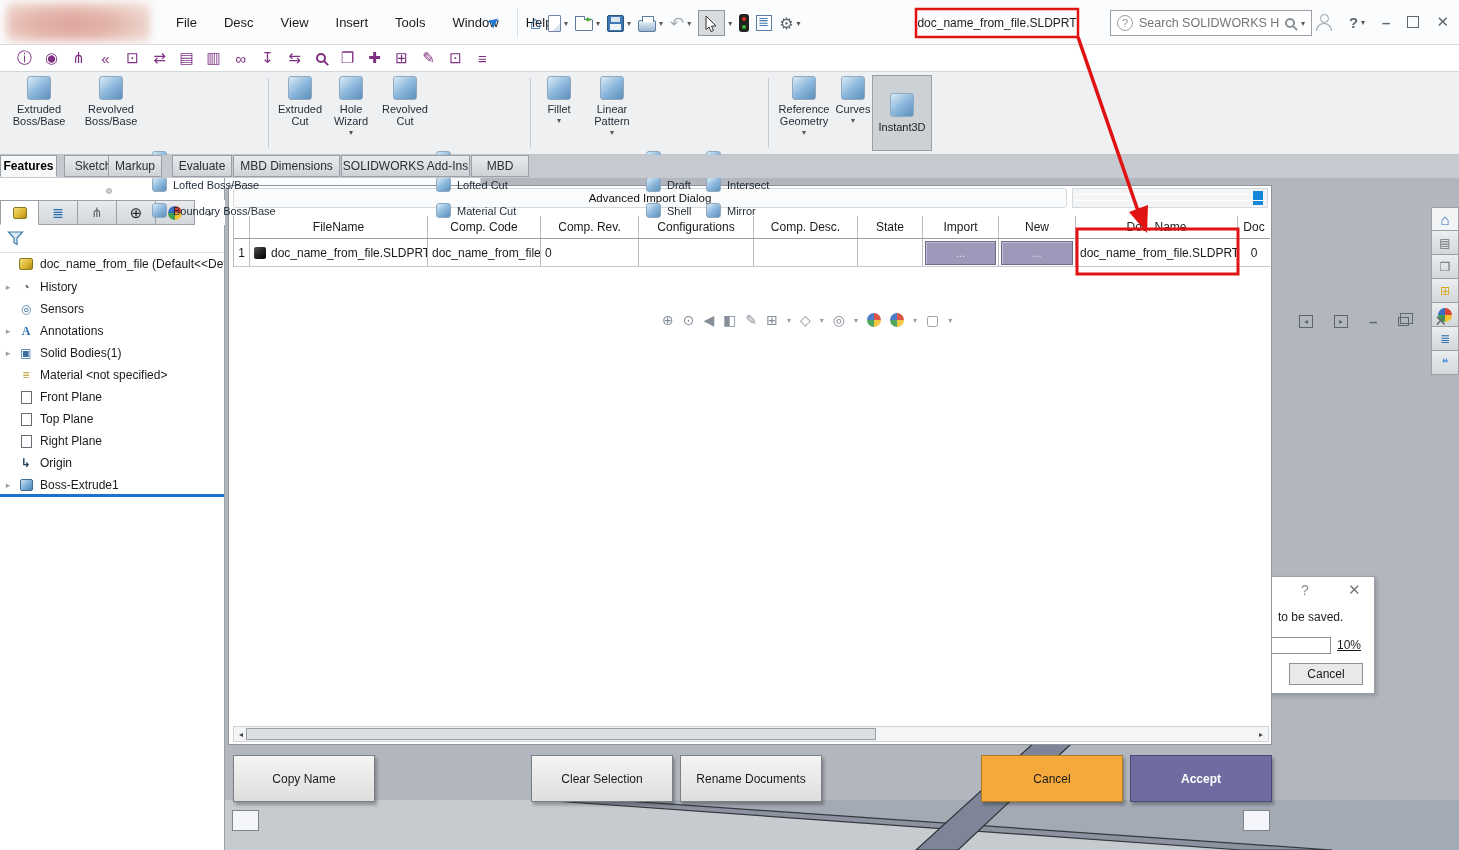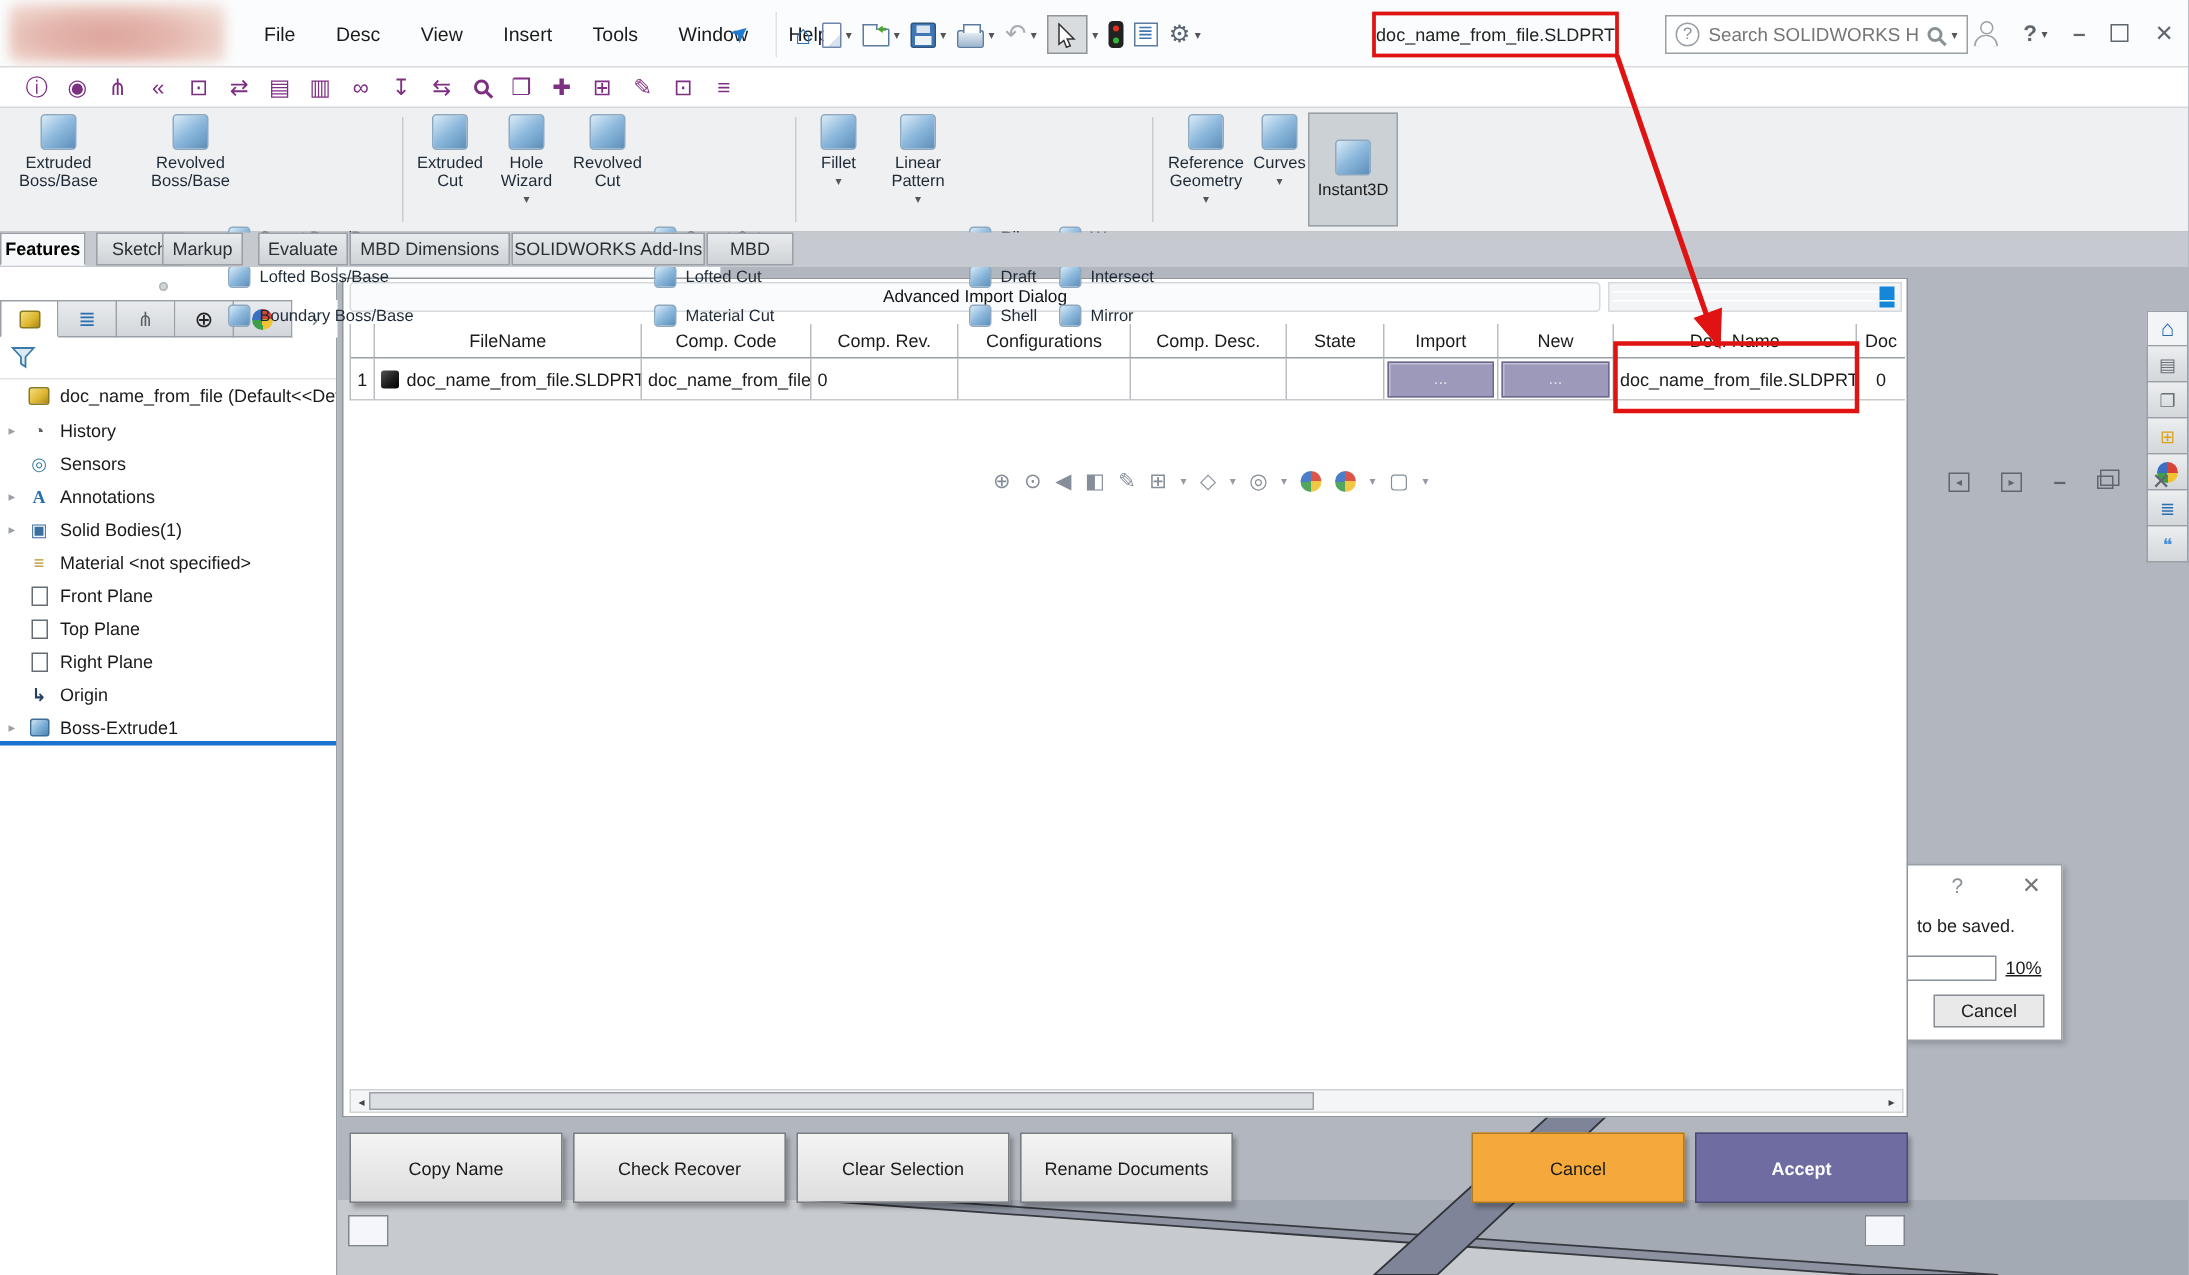--- a/index.html
+++ b/index.html
@@ -254,21 +254,21 @@
     <span class="gi">✎</span>
     <span class="gi">⊡</span>
     <span class="gi">≡</span>
   </div>
 
   <div class="ribbon">
     <div class="rbig" style="left:6px;width:66px">
       <span class="ric ric26"></span>
       <span>Extruded Boss/Base</span>
     </div>
-    <div class="rbig" style="left:92px;width:70px">
+    <div class="rbig" style="left:76px;width:70px">
       <span class="ric ric26"></span>
       <span>Revolved Boss/Base</span>
     </div>
     <div class="rsmall" style="left:152px;top:79px">
         <span class="ric ric15"></span>
         <span>Swept Boss/Base</span>
       </div>
     <div class="rsmall" style="left:152px;top:105px">
         <span class="ric ric15"></span>
         <span>Lofted Boss/Base</span>
@@ -568,21 +568,20 @@
       </div>
     </div>
     <div class="dlg-hscroll">
       <span class="hs-arrow" style="left:0">◂</span>
       <span class="hs-thumb"></span>
       <span class="hs-arrow" style="right:0">▸</span>
     </div>
   </div>
 
   <div class="dlgbtn" style="left:233px">Copy Name</div>
-  <div class="dlgbtn" style="left:382px">Check Recover</div>
   <div class="dlgbtn" style="left:531px">Clear Selection</div>
   <div class="dlgbtn" style="left:680px">Rename Documents</div>
   <div class="dlgbtn orange" style="left:981px">Cancel</div>
   <div class="dlgbtn purple" style="left:1130px">Accept</div>
   <div class="corner-box" style="left:232px;top:810px"></div>
   <div class="corner-box" style="left:1243px;top:810px"></div>
 
   <svg class="annot" width="1459" height="850">
     <rect x="916" y="9" width="162" height="28" fill="none" stroke="#e01212" stroke-width="2.5"></rect>
     <rect x="1077" y="229" width="161" height="45" fill="none" stroke="#e01212" stroke-width="3"></rect>

